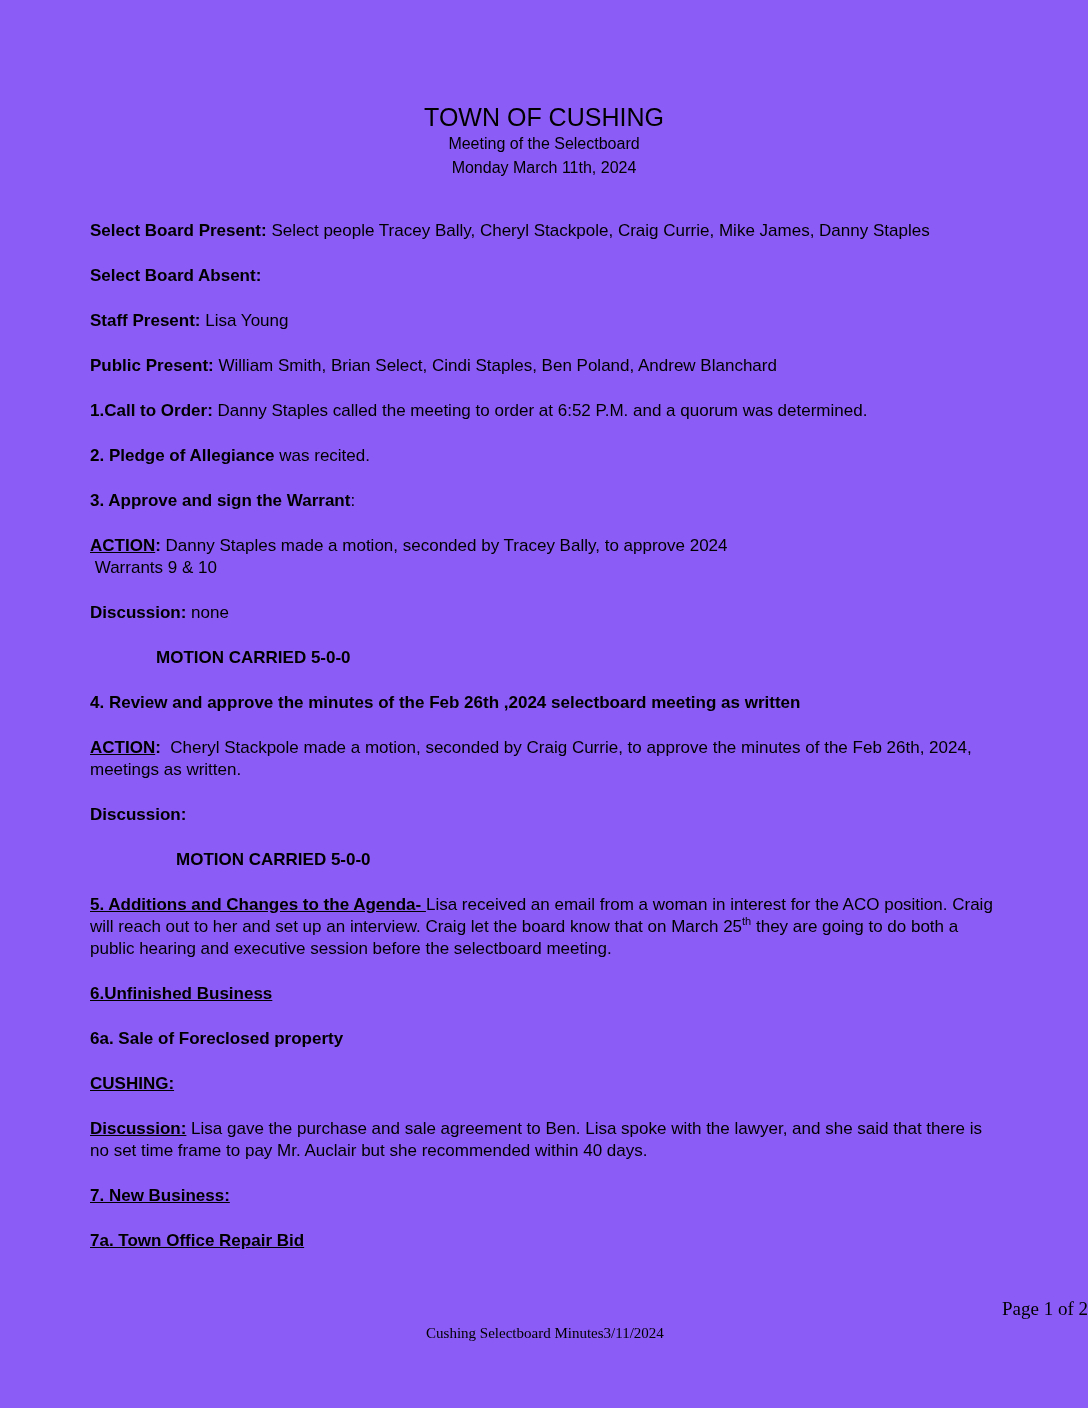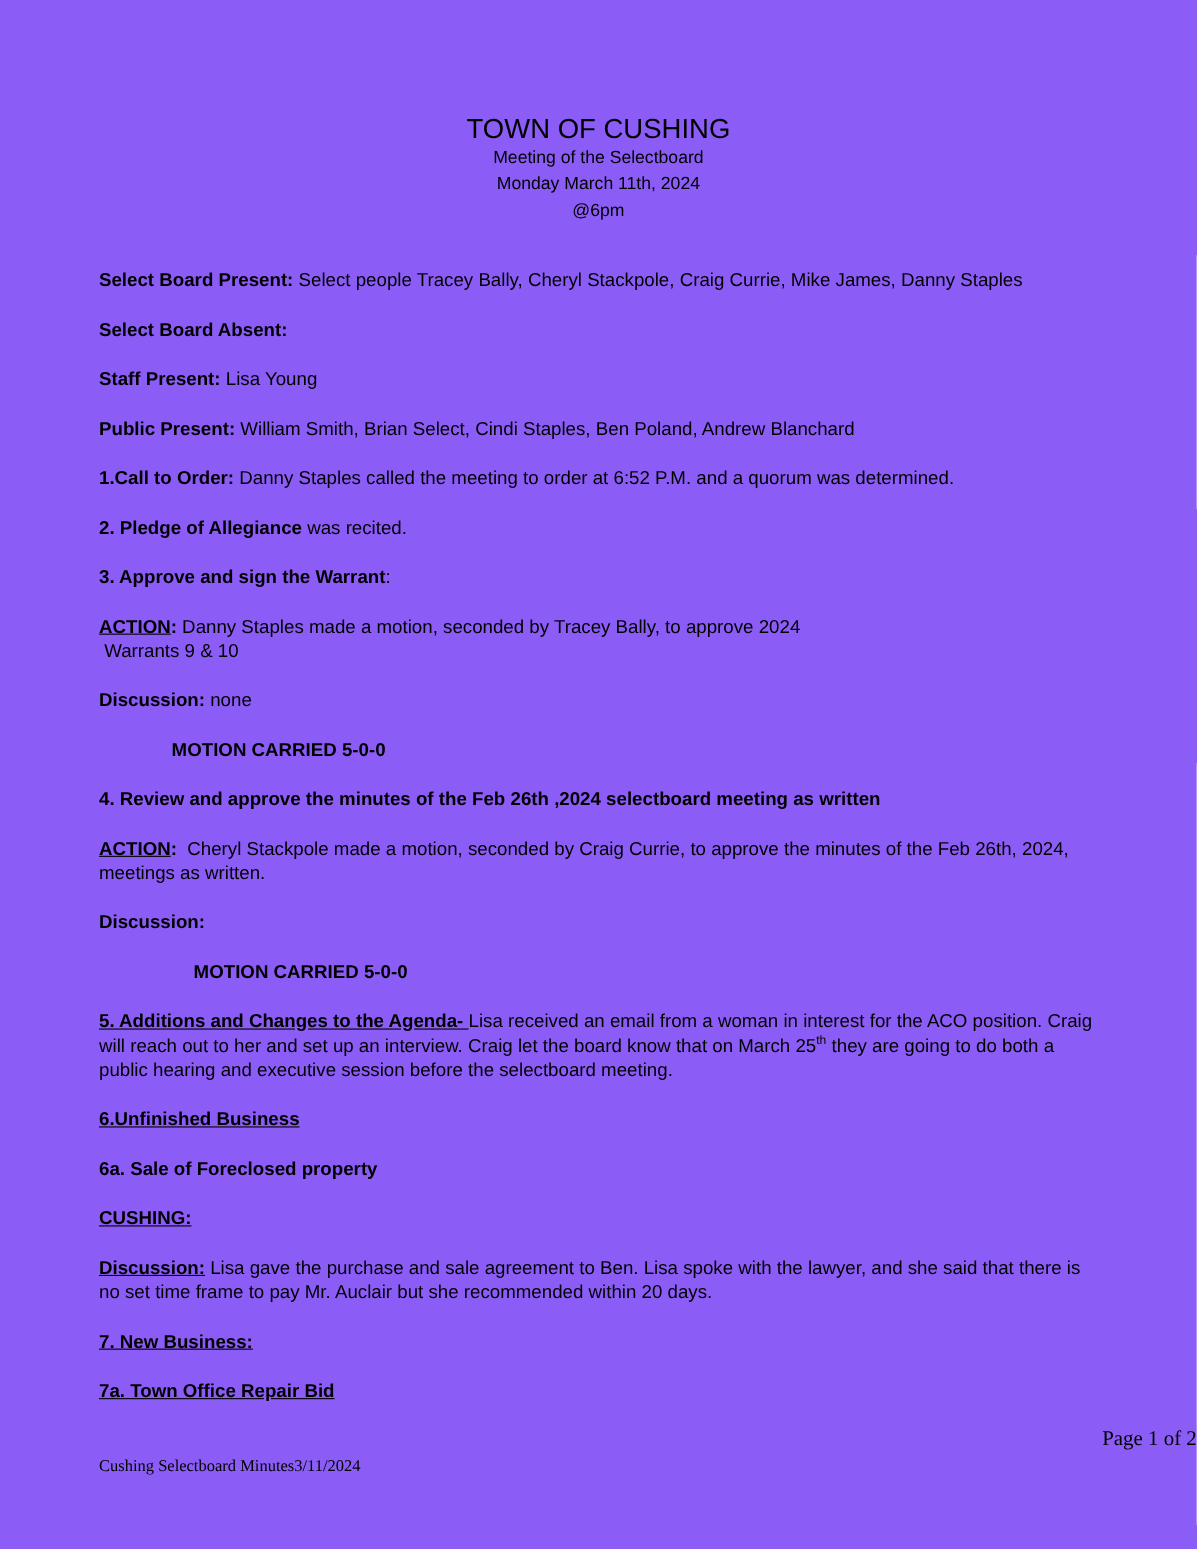--- a/index.html
+++ b/index.html
@@ -55,36 +55,35 @@
     font-family: "Liberation Serif", serif;
     font-size: 19px;
     line-height: 24px;
   }
   .footer-row {
     position: absolute;
     left: 90px;
     right: 88px;
     top: 1324px;
     display: flex;
-    justify-content: flex-start;
+    justify-content: center;
     font-family: "Liberation Serif", serif;
     font-size: 15px;
     line-height: 19px;
   }
 </style>
 </head>
 <body>
 
 <div class="page">
 
   <header class="doc-header">
     <div class="doc-title">TOWN OF CUSHING</div>
     <div class="doc-subtitle">Meeting of the Selectboard</div>
     <div class="doc-subtitle">Monday March 11th, 2024</div>
-    <div class="doc-subtitle">@6pm</div>
   </header>
 
   <main class="doc-body" id="doc-body">
       <p class="para"><span class="b">Select Board Present:</span><span> Select people Tracey Bally, Cheryl Stackpole, Craig Currie, Mike James, Danny Staples</span></p>
       <p class="para"><span class="b">Select Board Absent:</span></p>
       <p class="para"><span class="b">Staff Present:</span><span> Lisa Young</span></p>
       <p class="para"><span class="b">Public Present:</span><span> William Smith, Brian Select, Cindi Staples, Ben Poland, Andrew Blanchard</span></p>
       <p class="para"><span class="b">1.Call to Order:</span><span> Danny Staples called the meeting to order at 6:52 P.M. and a quorum was determined.</span></p>
       <p class="para"><span class="b">2. Pledge of Allegiance</span><span> was recited.</span></p>
       <p class="para"><span class="b">3. Approve and sign the Warrant</span><span>:</span></p>
@@ -92,21 +91,21 @@
       <p class="para"><span class="b">Discussion:</span><span> none</span></p>
       <p class="para" style="margin-left: 66px;"><span class="b">MOTION CARRIED 5-0-0</span></p>
       <p class="para"><span class="b">4. Review and approve the minutes of the Feb 26th ,2024 selectboard meeting as written</span></p>
       <p class="para"><span class="b u">ACTION</span><span class="b">:</span><span>  Cheryl Stackpole made a motion, seconded by Craig Currie, to approve the minutes of the Feb 26th, 2024, meetings as written.</span></p>
       <p class="para"><span class="b">Discussion:</span></p>
       <p class="para" style="margin-left: 86px;"><span class="b">MOTION CARRIED 5-0-0</span></p>
       <p class="para"><span class="b u">5. Additions and Changes to the Agenda- </span><span>Lisa received an email from a woman in interest for the ACO position. Craig will reach out to her and set up an interview. Craig let the board know that on March 25</span><span class="sup">th</span><span> they are going to do both a public hearing and executive session before the selectboard meeting.</span></p>
       <p class="para"><span class="b u">6.Unfinished Business</span></p>
       <p class="para"><span class="b">6a. Sale of Foreclosed property</span></p>
       <p class="para"><span class="b u">CUSHING:</span></p>
-      <p class="para"><span class="b u">Discussion:</span><span> Lisa gave the purchase and sale agreement to Ben. Lisa spoke with the lawyer, and she said that there is no set time frame to pay Mr. Auclair but she recommended within 20 days.</span></p>
+      <p class="para"><span class="b u">Discussion:</span><span> Lisa gave the purchase and sale agreement to Ben. Lisa spoke with the lawyer, and she said that there is no set time frame to pay Mr. Auclair but she recommended within 40 days.</span></p>
       <p class="para"><span class="b u">7. New Business:</span></p>
       <p class="para"><span class="b u">7a. Town Office Repair Bid</span></p>
     </main>
 
   <div class="page-number">Page 1 of 2</div>
 
   <footer class="footer-row">
     <span>Cushing Selectboard Minutes</span>
     <span>3/11/2024</span>
   </footer>

